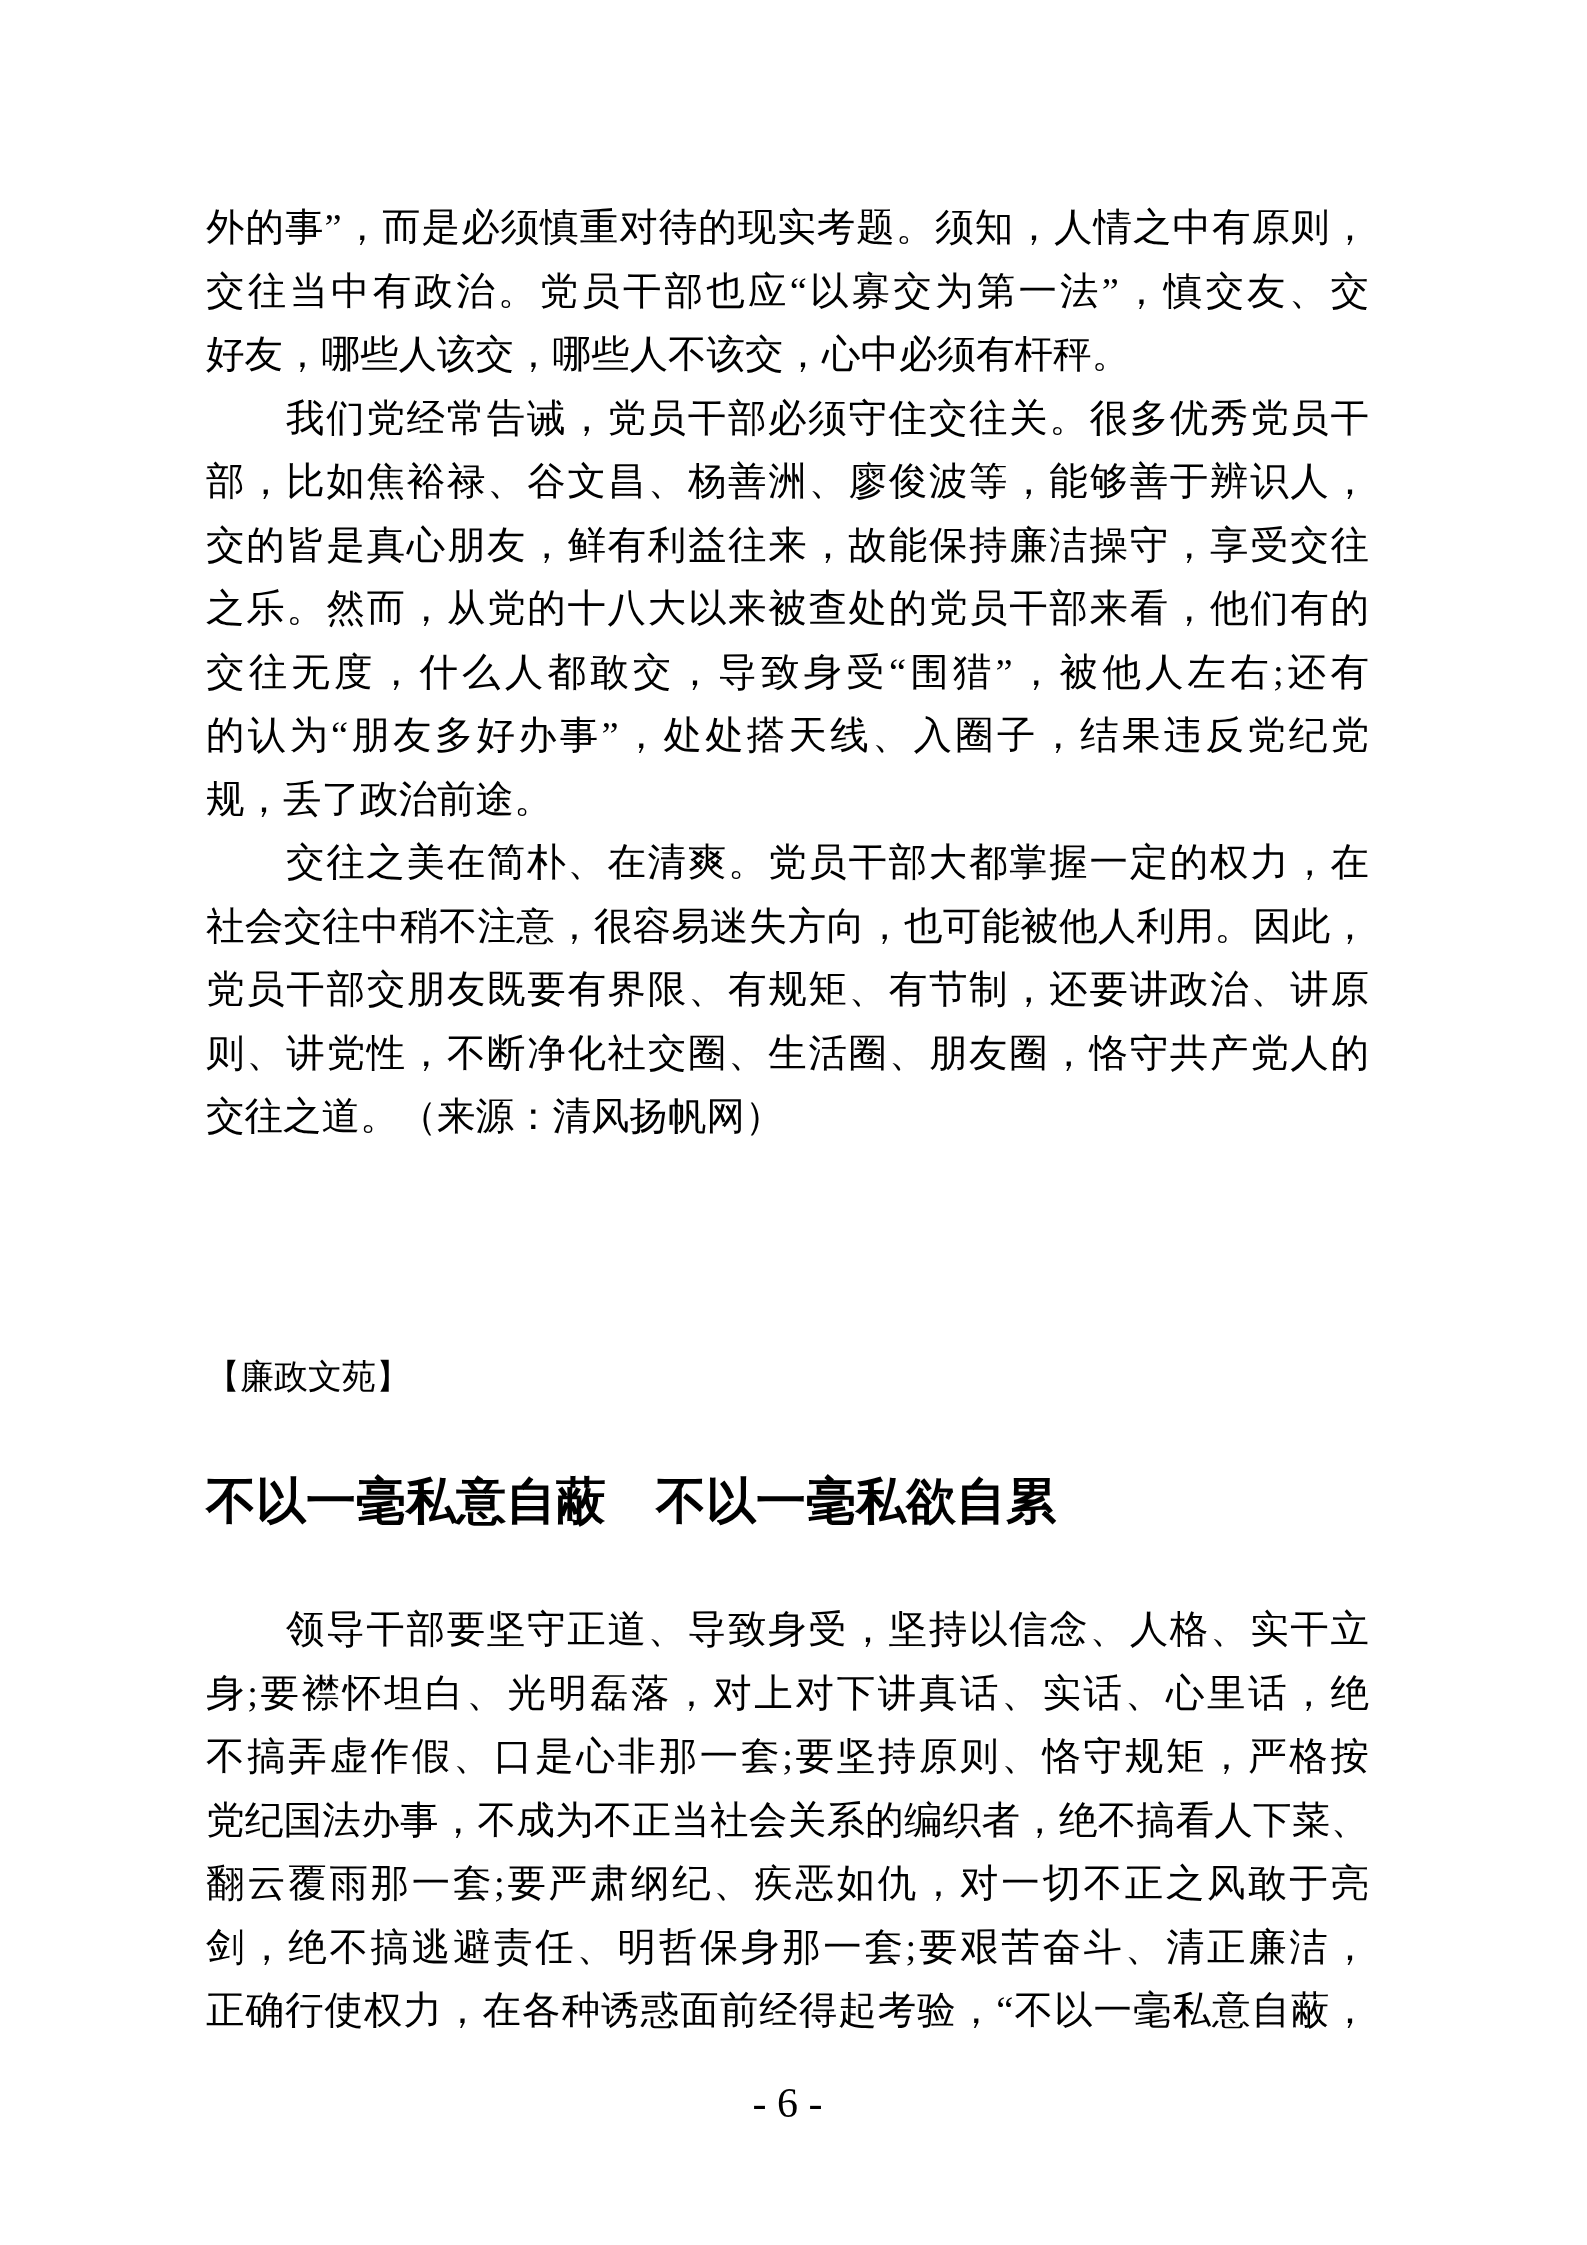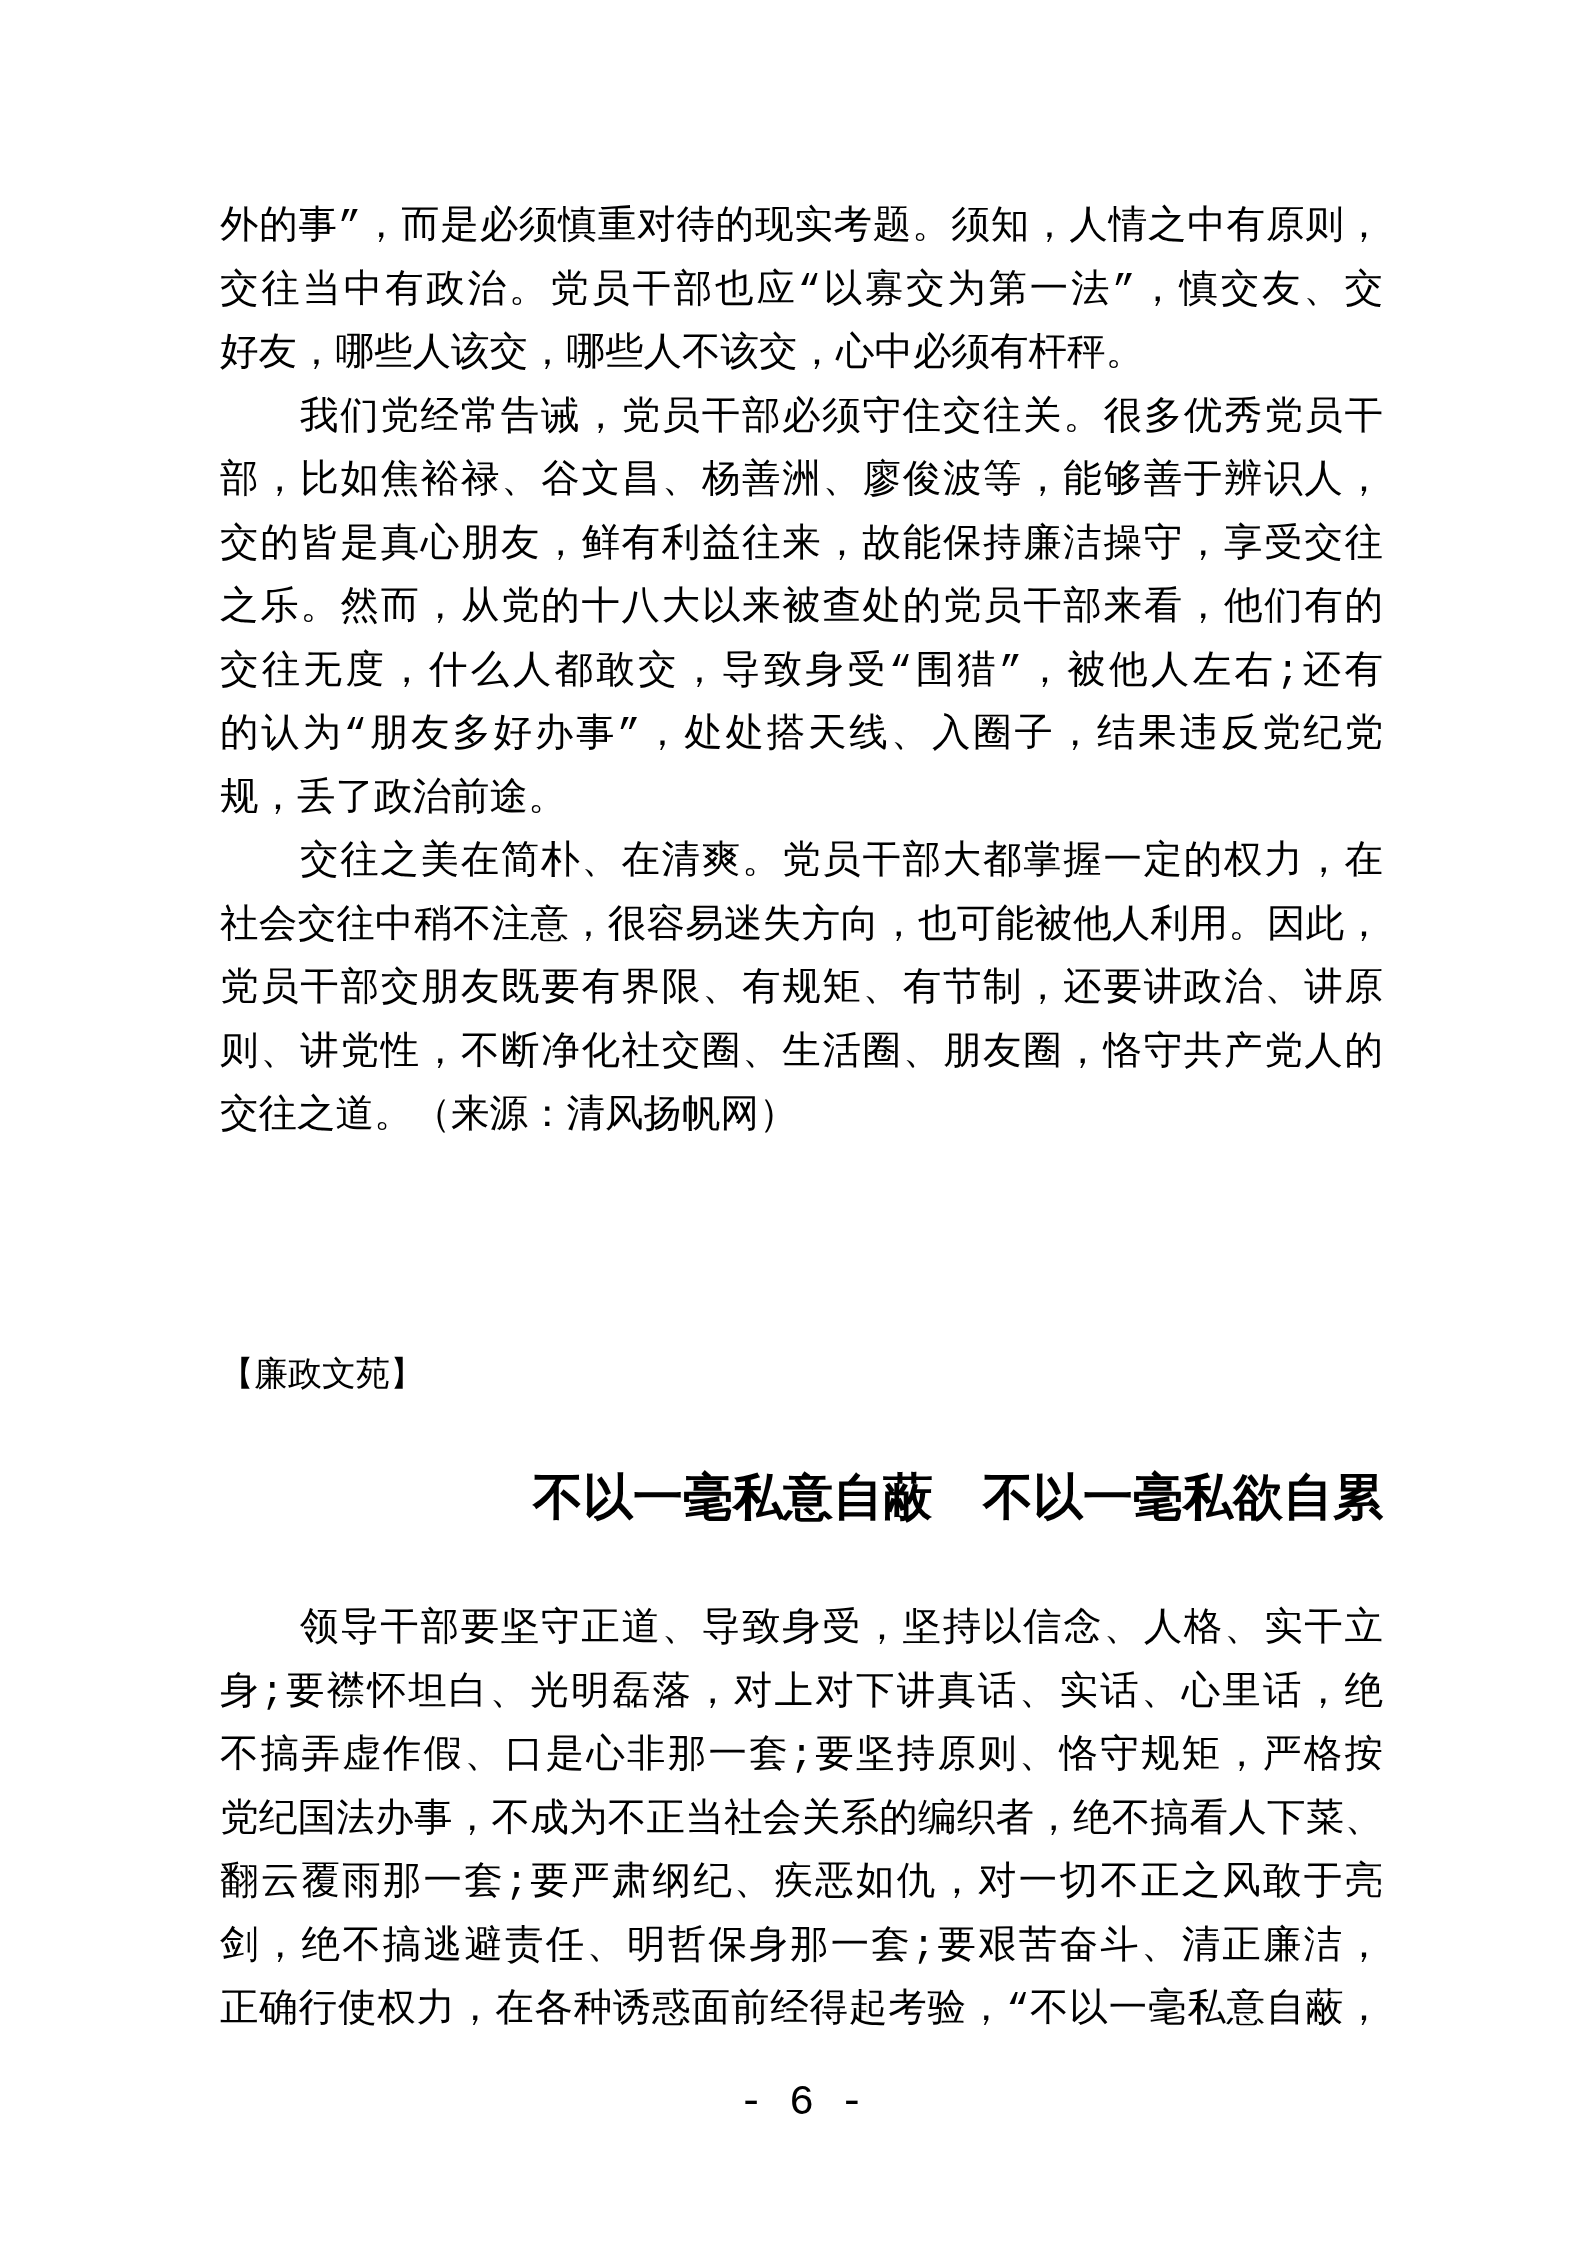--- a/index.html
+++ b/index.html
@@ -10,23 +10,22 @@
     font-family: "Liberation Serif", "DejaVu Serif", serif;
   }
   .page {
     position: relative;
     width: 1587px; height: 2245px;
     background: #ffffff;
     overflow: hidden;
   }
   .content {
     position: absolute;
-    left: 220px; top: 196px;
+    left: 206px; top: 196px;
     width: 1163px;
-    font-family: Liberation Mono, monospace;
   }
   .paragraph { margin: 0; }
   .line {
     font-size: 38.5px;
     line-height: 63.5px;
     text-align: justify;
     white-space: normal;
   }
   .line.fill { text-align-last: justify; }
   .line.indent { padding-left: 80px; }
@@ -34,21 +33,21 @@
     margin-top: 196px;
     font-size: 34px;
     line-height: 63.5px;
     font-weight: 400;
   }
   .article-title {
     margin-top: 58px;
     font-size: 50px;
     line-height: 70px;
     font-weight: 700;
-    text-align: right;
+    text-align: left;
   }
   .article-title + .paragraph { margin-top: 62px; }
   .footer {
     margin-top: 30px;
     font-size: 42px;
     line-height: 60px;
     text-align: center;
   }
 </style>
 </head>

